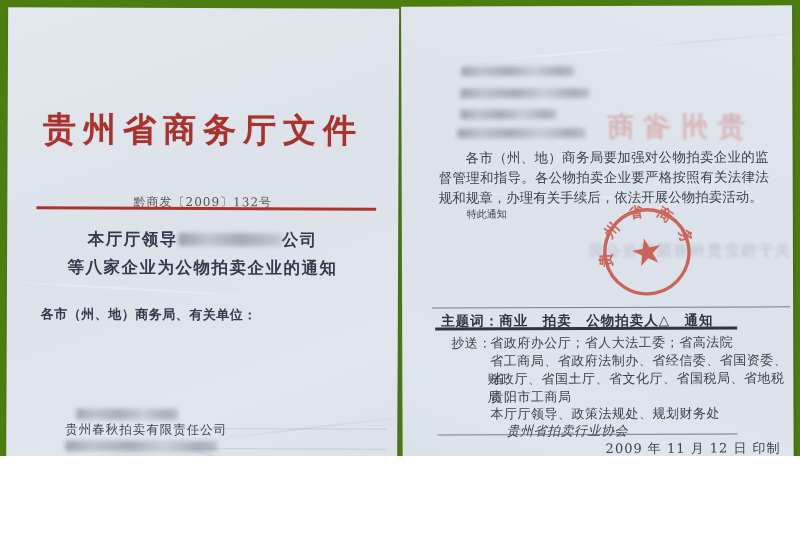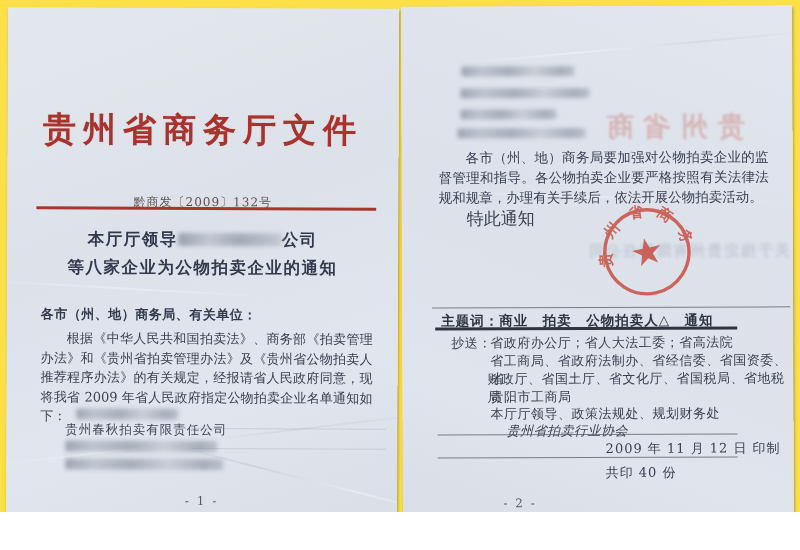--- a/index.html
+++ b/index.html
@@ -1,36 +1,36 @@
 <!DOCTYPE html>
 <html><head>
 <meta charset="utf-8">
 <style>
   html,body{margin:0;padding:0;}
   body{background:#ffffff;font-family:"DejaVu Serif","Liberation Serif",serif;}
-  .photo{position:relative;width:800px;height:512px;background:#fde047;overflow:hidden;}
+  .photo{position:relative;width:800px;height:456px;background:#4d7c0f;overflow:hidden;}
   .page{position:absolute;overflow:hidden;}
   .page-left{left:7px;top:8px;width:391px;height:535px;background:linear-gradient(160deg,#e3e7ee 0%,#dde2ea 40%,#e1e5ed 70%,#d9dee7 100%);box-shadow:1px 2px 3px rgba(60,65,75,.45);transform:rotate(.25deg);}
   .page-right{left:402px;top:6px;width:391px;height:536px;background:linear-gradient(200deg,#e2e6ee 0%,#dce1ea 45%,#e0e4ec 75%,#d8dde6 100%);box-shadow:1px 2px 3px rgba(60,65,75,.45);transform:rotate(-.2deg);}
   .abs{position:absolute;}
   .crease{position:absolute;pointer-events:none;opacity:.5;}
   .doc-header{width:100%;text-align:center;font-size:33px;font-weight:bold;letter-spacing:7px;color:#a8322c;text-shadow:0 0 1px rgba(168,50,44,.4);}
   .doc-number{width:100%;text-align:center;font-size:12px;letter-spacing:1px;color:#5c5350;}
   .red-rule{height:3px;background:#a9352e;border-radius:1px;}
   .doc-title{width:100%;text-align:center;font-size:16.5px;font-weight:bold;letter-spacing:1.5px;color:#333a4e;}
   .body-text{font-size:13px;line-height:19.5px;text-align:justify;color:#3b4152;}
   .salutation{font-size:13px;font-weight:bold;color:#343b4e;letter-spacing:.5px;}
   .blur-bar{background:linear-gradient(90deg,#8e95a3 0%,#b6bcc7 18%,#99a0ad 42%,#c3c8d1 65%,#9aa1ae 88%,#b2b8c2 100%);filter:blur(2px);border-radius:2px;opacity:.8;}
   .blur-inline{display:inline-block;vertical-align:-1px;height:13px;background:linear-gradient(90deg,#9097a5,#bcc1cb 30%,#9aa1ae 60%,#c0c5cf 100%);filter:blur(2px);border-radius:2px;opacity:.85;}
   .page-num{font-size:12px;color:#565b66;letter-spacing:2px;}
   .list-item{font-size:12.5px;color:#3d4354;letter-spacing:1px;}
   .ghost-line{position:absolute;height:1px;background:#7d8596;opacity:.22;}
   .bleed-red{position:absolute;transform:scaleX(-1);color:#c96a5e;opacity:.38;font-weight:bold;font-size:27px;letter-spacing:10px;filter:blur(1.2px);white-space:nowrap;}
   .bleed-gray{position:absolute;transform:scaleX(-1);color:#6d7florentine;opacity:.18;font-size:15px;font-weight:bold;letter-spacing:2px;filter:blur(1.5px);white-space:nowrap;color:#5a6378;}
-  .closing{font-size:17px;color:#3b4152;}
+  .closing{font-size:10px;color:#3b4152;}
   .date-line{font-size:13px;letter-spacing:2.5px;color:#4b4e58;z-index:3;}
   .subject-row{font-size:13.5px;font-weight:bold;color:#2e3442;letter-spacing:1px;}
   .rule-thin{height:1px;background:#565c68;opacity:.75;}
   .rule-thick{height:2.5px;background:#2f3540;}
   .cc{font-size:13px;line-height:18.2px;color:#3b4152;letter-spacing:.5px;}
   .issuer-row{font-size:13px;color:#3b4152;letter-spacing:1px;}
   .seal-wrap{z-index:2;}
 </style>
 </head>
 <body>
@@ -48,21 +48,20 @@
 
     <div class="abs red-rule" style="top:199px;left:29px;width:340px;"></div>
 
     <div class="abs doc-title" style="top:221px;left:0;">
       <span>本厅厅领导</span><span class="blur-inline" style="width:104px;"></span><span>公司</span>
     </div>
     <div class="abs doc-title" style="top:249px;left:0;">等八家企业为公物拍卖企业的通知</div>
 
     <div class="abs salutation" style="top:298px;left:34px;">各市（州、地）商务局、有关单位：</div>
 
-    <div class="abs body-text" style="top:321px;left:34px;width:332px;text-indent:2em;">根据《中华人民共和国拍卖法》、商务部《拍卖管理办法》和《贵州省拍卖管理办法》及《贵州省公物拍卖人推荐程序办法》的有关规定，经报请省人民政府同意，现将我省 2009 年省人民政府指定公物拍卖企业名单通知如下：</div>
 
     <div class="abs blur-bar" style="top:401px;left:70px;width:102px;height:11px;"></div>
 
     <div class="abs list-item" style="top:414px;left:59px;text-align:center;">贵州春秋拍卖有限责任公司</div>
 
     <div class="abs blur-bar" style="top:433px;left:59px;width:152px;height:11px;"></div>
     <div class="abs blur-bar" style="top:451px;left:59px;width:158px;height:11px;"></div>
 
     <div class="ghost-line" style="top:420px;left:185px;width:195px;"></div>
     <div class="ghost-line" style="top:440px;left:185px;width:195px;"></div>

